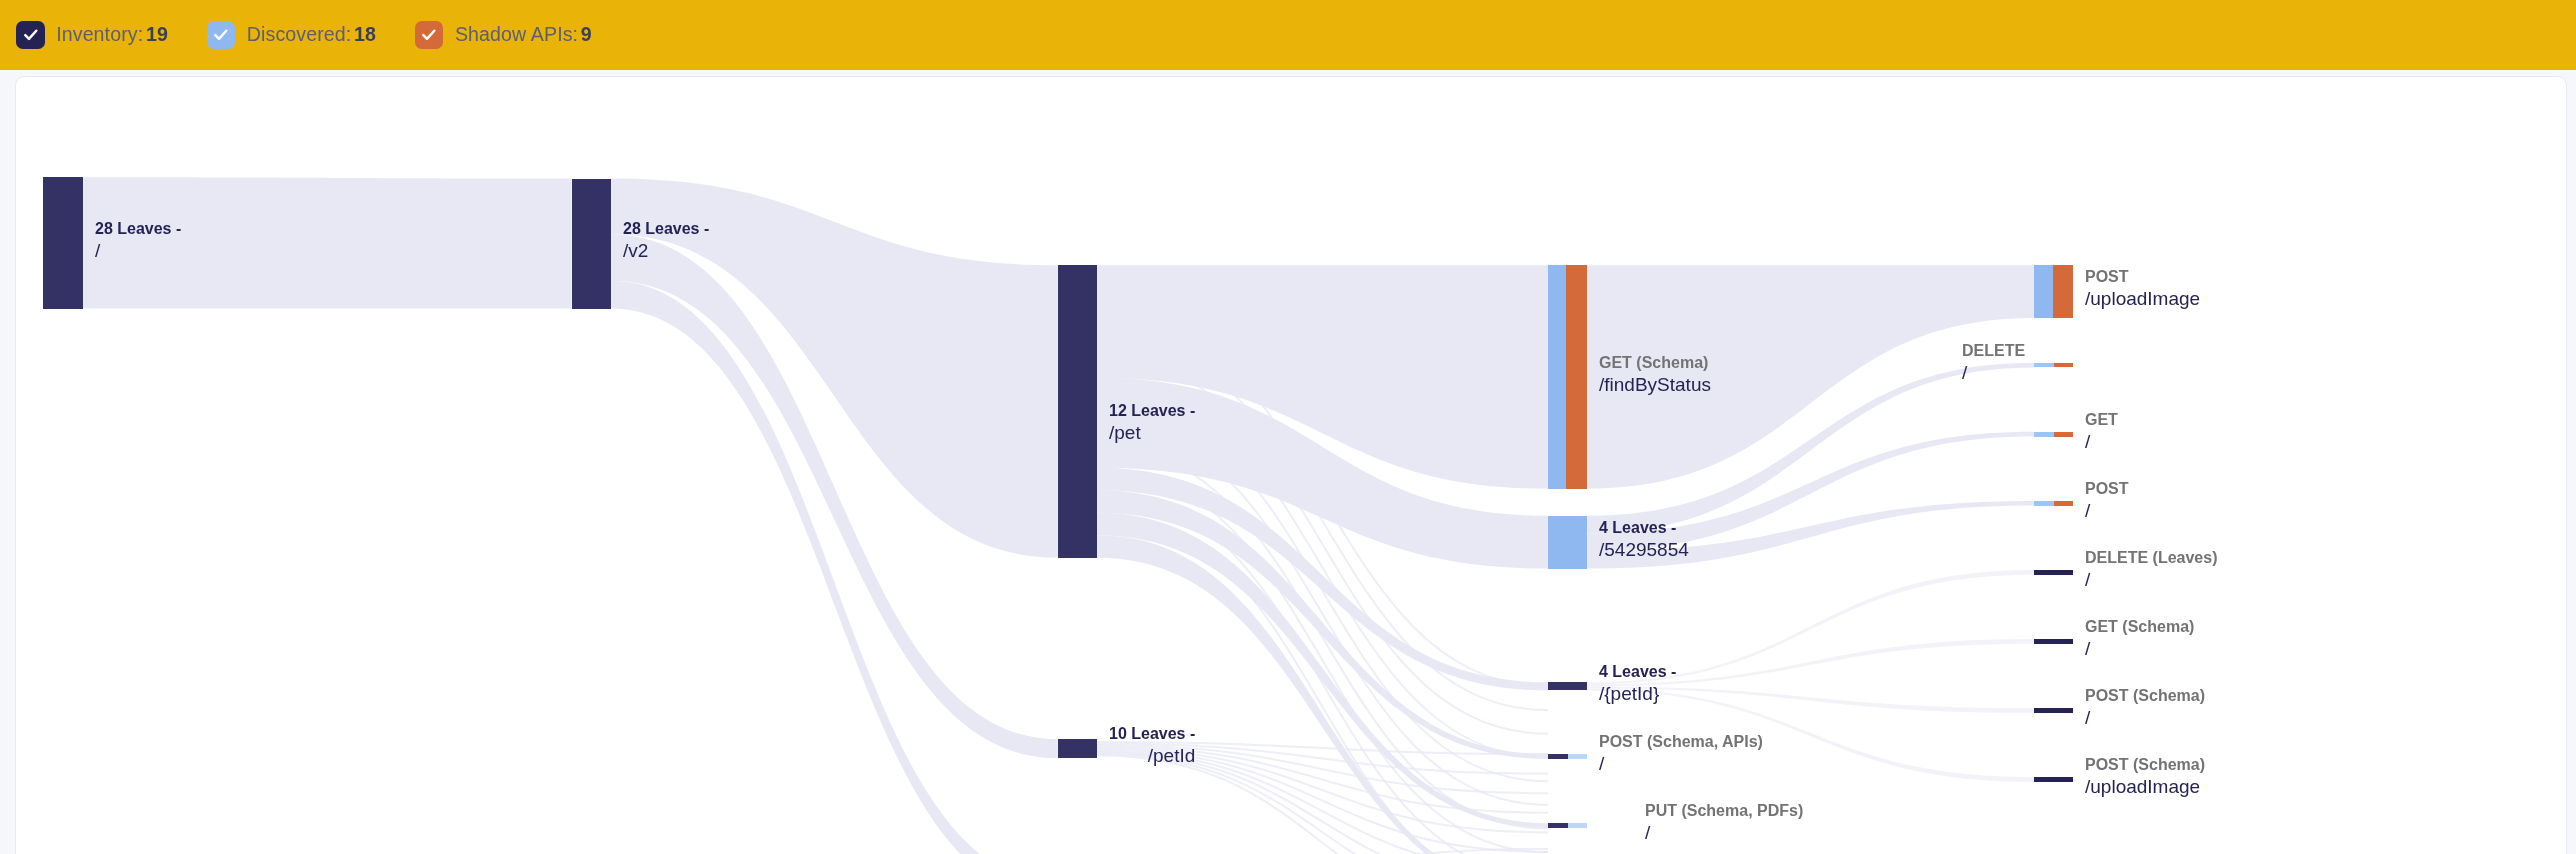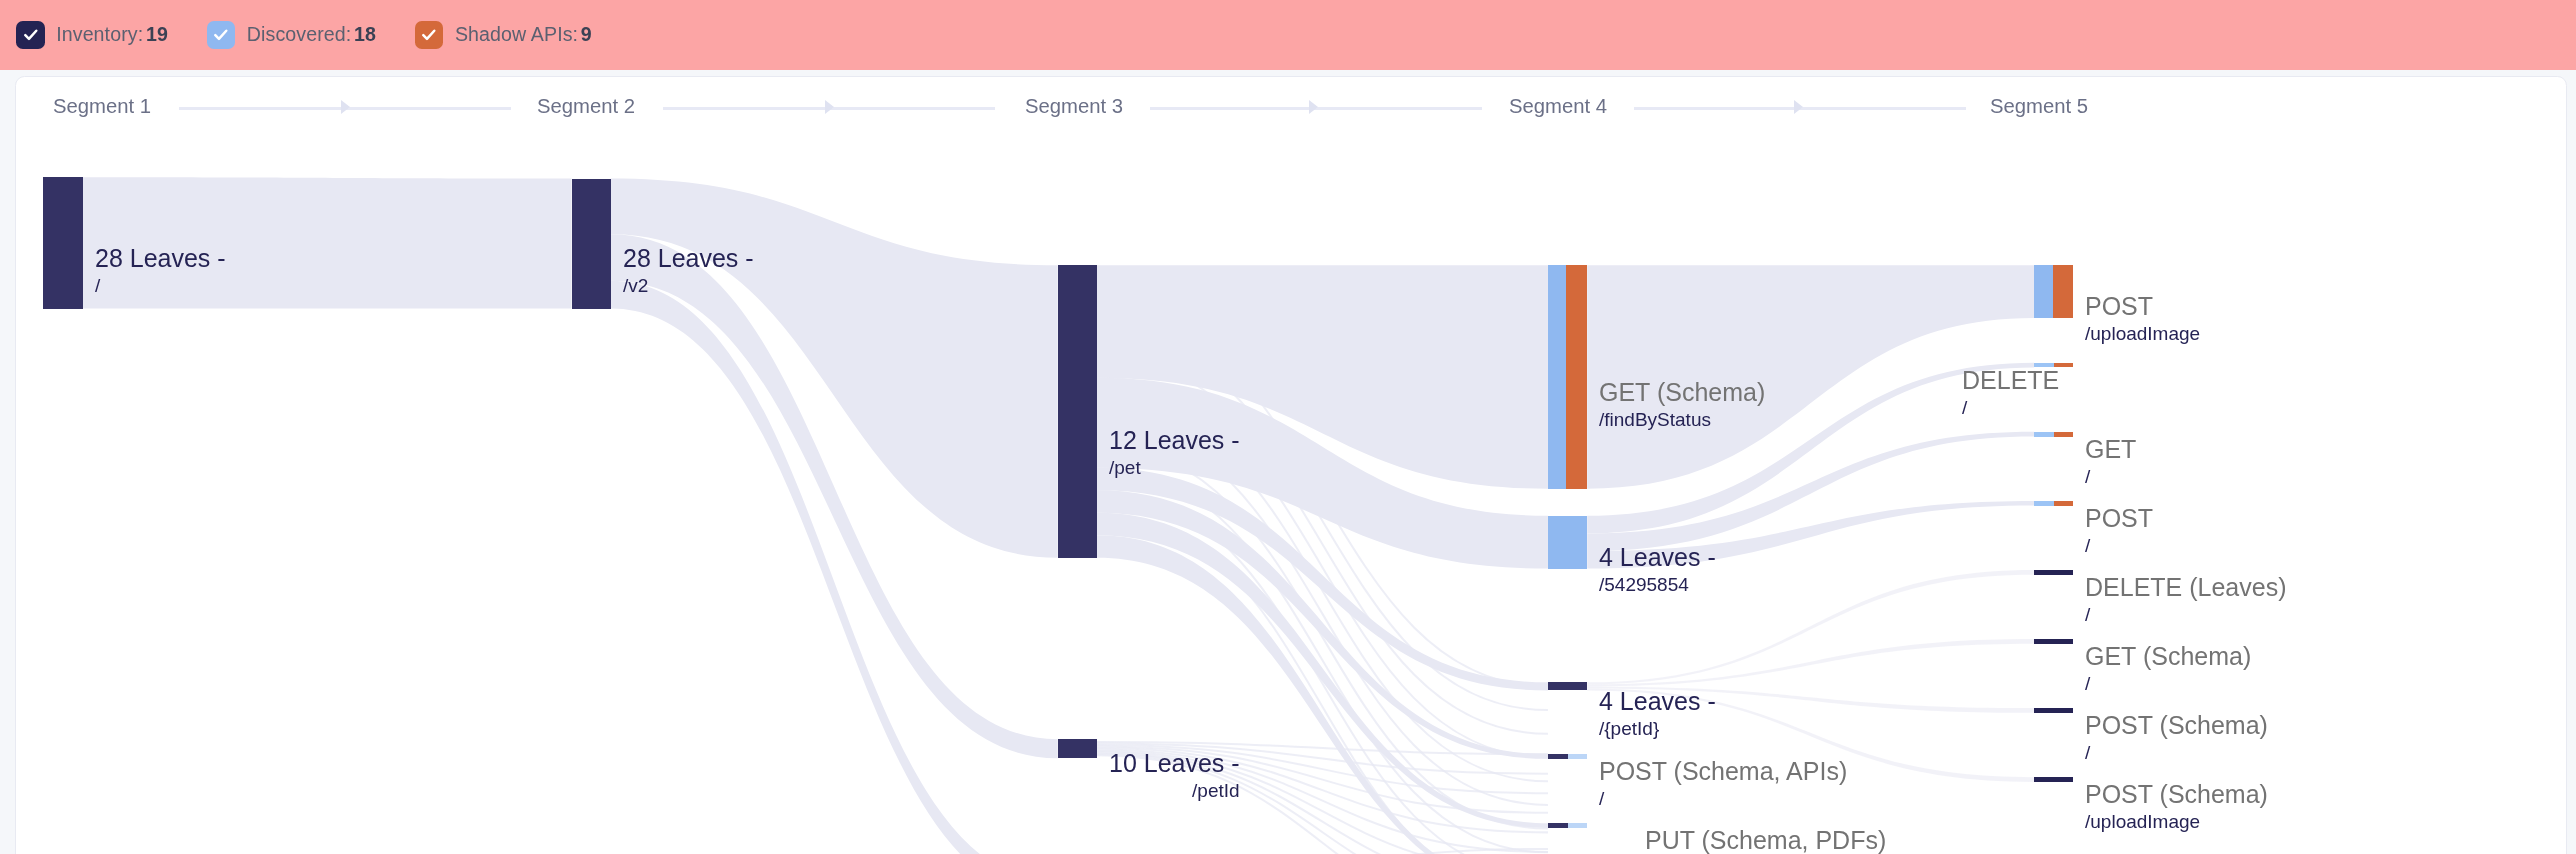--- a/index.html
+++ b/index.html
@@ -22,21 +22,21 @@
   
   .legend-bar {
     position: absolute;
     left: 0; top: 0;
     width: 2576px;
     height: 70px;
     display: flex;
     align-items: center;
     padding-left: 16.3px;
     box-sizing: border-box;
-    background: #fca5a5;
+    background: #eab308;
   }
   .legend-item {
     display: flex;
     align-items: center;
     margin-right: 39px;
     cursor: pointer;
   }
   .legend-box {
     width: 28.4px; height: 28.4px;
     border-radius: 6.8px;
@@ -115,24 +115,23 @@
   .node-rect { shape-rendering: crispEdges; }
 
   .node-label {
     position: absolute;
     pointer-events: none;
     white-space: nowrap;
     line-height: 1.22;
   }
   .node-label .l1 {
     display: block;
-    font-size: 25px;
-    font-weight: 400;
+    font-size: 16px;
+    font-weight: 700;
     color: #252354;
-    margin-top: 24px;
   }
   .node-label .l1.method {
     color: #737373;
   }
   .node-label .l2 {
     display: block;
     font-size: 19px;
     font-weight: 400;
     color: #252354;
   }
@@ -164,35 +163,20 @@
           <svg viewBox="0 0 24 24" fill="none" stroke="#ffffff" stroke-width="3.4" stroke-linecap="round" stroke-linejoin="round">
             <polyline points="4.5,12.5 9.5,17.5 19.5,6.5"></polyline>
           </svg>
         </div>
         <span class="legend-text">Shadow APIs:<span class="legend-count">9</span></span>
       </div>
     </div>
 
   <div class="card">
 
-    <div class="seg-header" id="seg-header">
-        <div class="seg-label" style="left: 37px;">Segment 1</div>
-        <div class="seg-label" style="left: 521px;">Segment 2</div>
-        <div class="seg-label" style="left: 1009px;">Segment 3</div>
-        <div class="seg-label" style="left: 1493px;">Segment 4</div>
-        <div class="seg-label" style="left: 1974px;">Segment 5</div>
-        <div class="seg-line" style="left: 163px; width: 332px;"></div>
-        <div class="seg-line" style="left: 647px; width: 332px;"></div>
-        <div class="seg-line" style="left: 1134px; width: 332px;"></div>
-        <div class="seg-line" style="left: 1618px; width: 332px;"></div>
-        <div class="seg-arrow" style="left: 325px;"></div>
-        <div class="seg-arrow" style="left: 809px;"></div>
-        <div class="seg-arrow" style="left: 1293px;"></div>
-        <div class="seg-arrow" style="left: 1778px;"></div>
-      </div>
 
     <div class="sankey" id="sankey-root">
         <svg width="2552" height="799" viewBox="0 0 3768 1180">
           <g>
             <path d="M1596,342.8C1929,342.8 1929,900 2262,900" fill="none" stroke="#e7e8f3" stroke-width="3" opacity="0.75"></path>
             <path d="M1596,376.4C1929,376.4 1929,935 2262,935" fill="none" stroke="#e7e8f3" stroke-width="3" opacity="0.75"></path>
             <path d="M1596,410C1929,410 1929,970 2262,970" fill="none" stroke="#e7e8f3" stroke-width="3" opacity="0.75"></path>
             <path d="M1596,443.6C1929,443.6 1929,1005 2262,1005" fill="none" stroke="#e7e8f3" stroke-width="3" opacity="0.75"></path>
             <path d="M1596,477.19999999999993C1929,477.19999999999993 1929,1040 2262,1040" fill="none" stroke="#e7e8f3" stroke-width="3" opacity="0.75"></path>
             <path d="M1596,510.79999999999995C1929,510.79999999999995 1929,1075 2262,1075" fill="none" stroke="#e7e8f3" stroke-width="3" opacity="0.75"></path>

